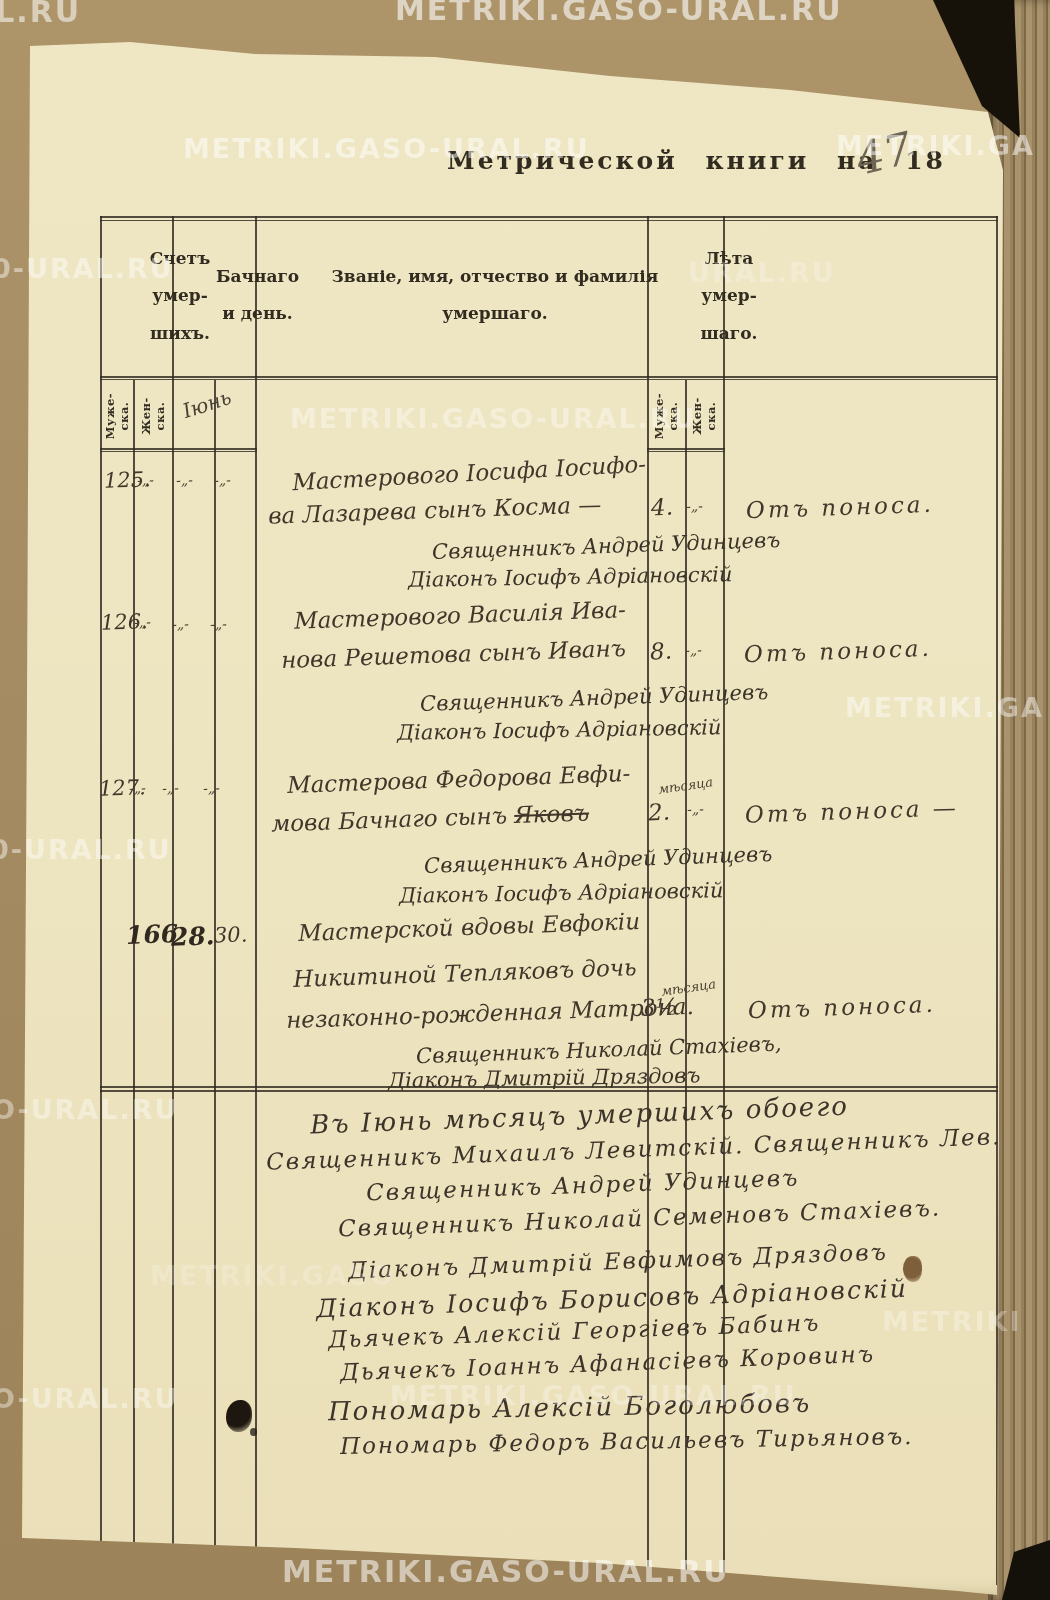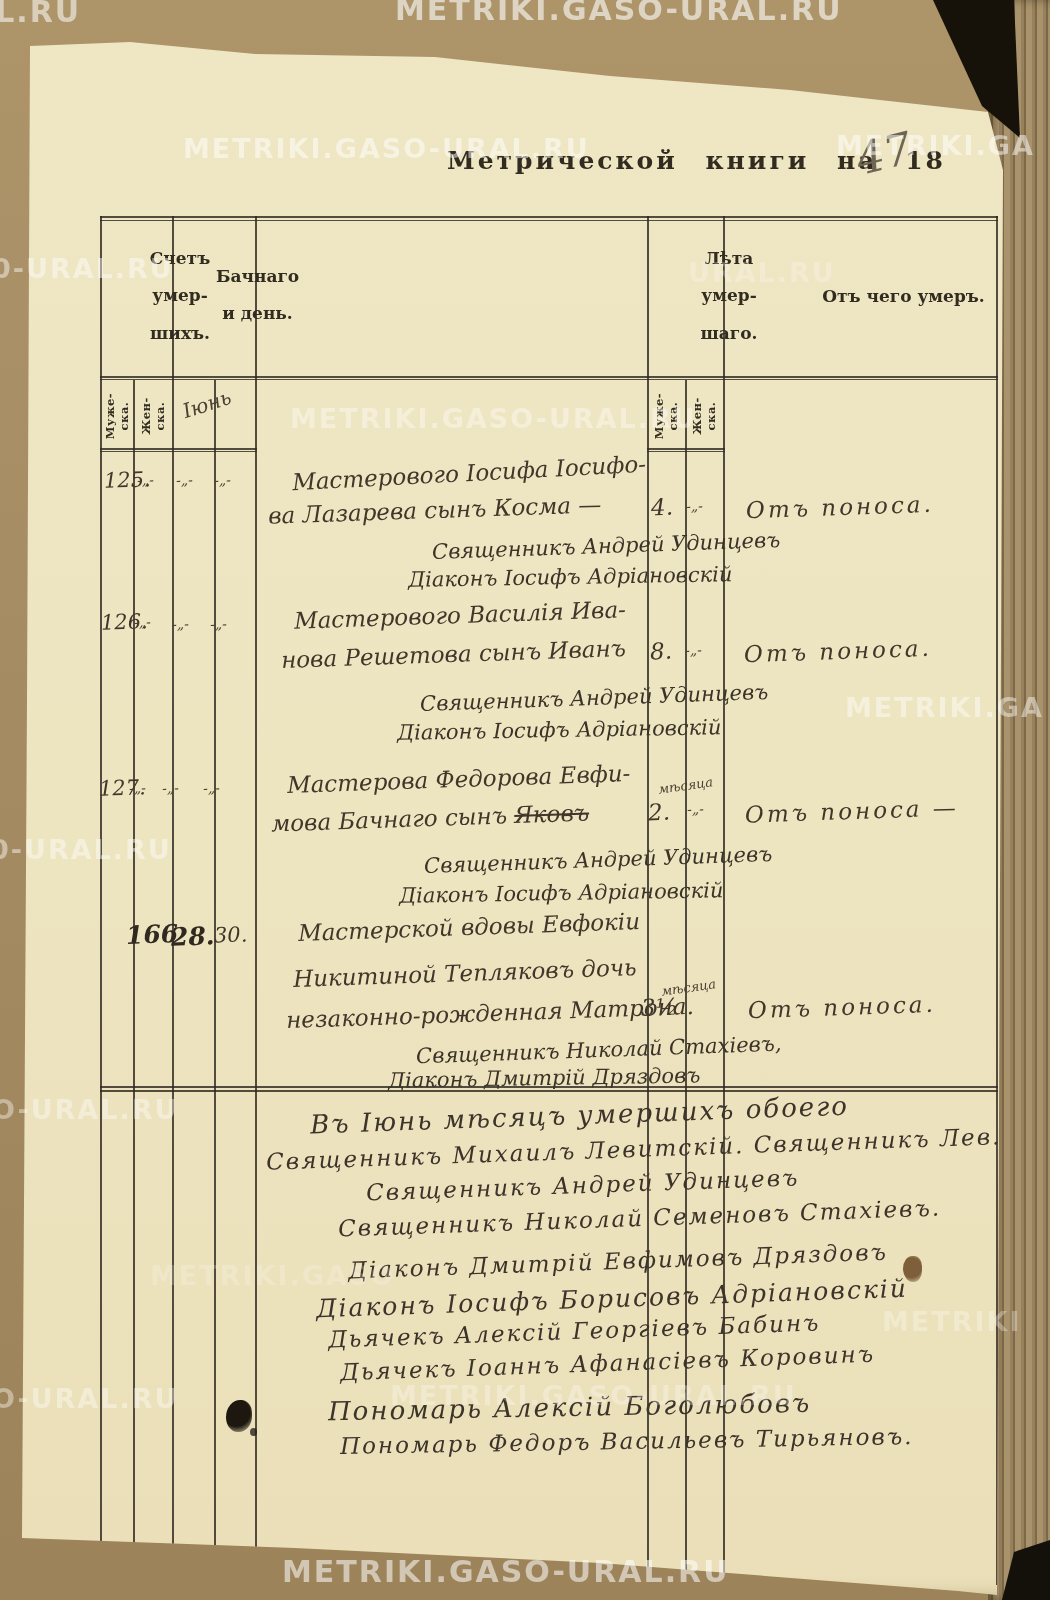--- a/index.html
+++ b/index.html
@@ -87,24 +87,25 @@
       </div>
 
     <div class="printed title" style="left:447px;top:146px;">Метрической  книги  на  18</div>
     <span class="year-hand" style="left:856px;top:128px;">47</span>
 
     <div class="printed colhead" style="left:100px;top:240px;width:72px;">Счетъ
 умер-
 шихъ.</div>
     <div class="printed colhead" style="left:172px;top:258px;width:83px;">Бачнаго
 и день.</div>
+    <div class="printed colhead" style="left:255px;top:258px;width:392px;">Званіе, имя, отчество и фамилія
+умершаго.</div>
     <div class="printed colhead" style="left:647px;top:240px;width:76px;">Лѣта
 умер-
 шаго.</div>
-    <div class="printed colhead" style="left:723px;top:278px;width:273px;">Отъ чего умеръ.</div>
 
     <div class="vwrap" style="left:82px;top:401px;">
       <span class="vlabel">Муже-
 ска.</span>
       </div>
     <div class="vwrap" style="left:118px;top:401px;">
       <span class="vlabel">Жен-
 ска.</span>
       </div>
     <div class="vwrap" style="left:631px;top:401px;">

